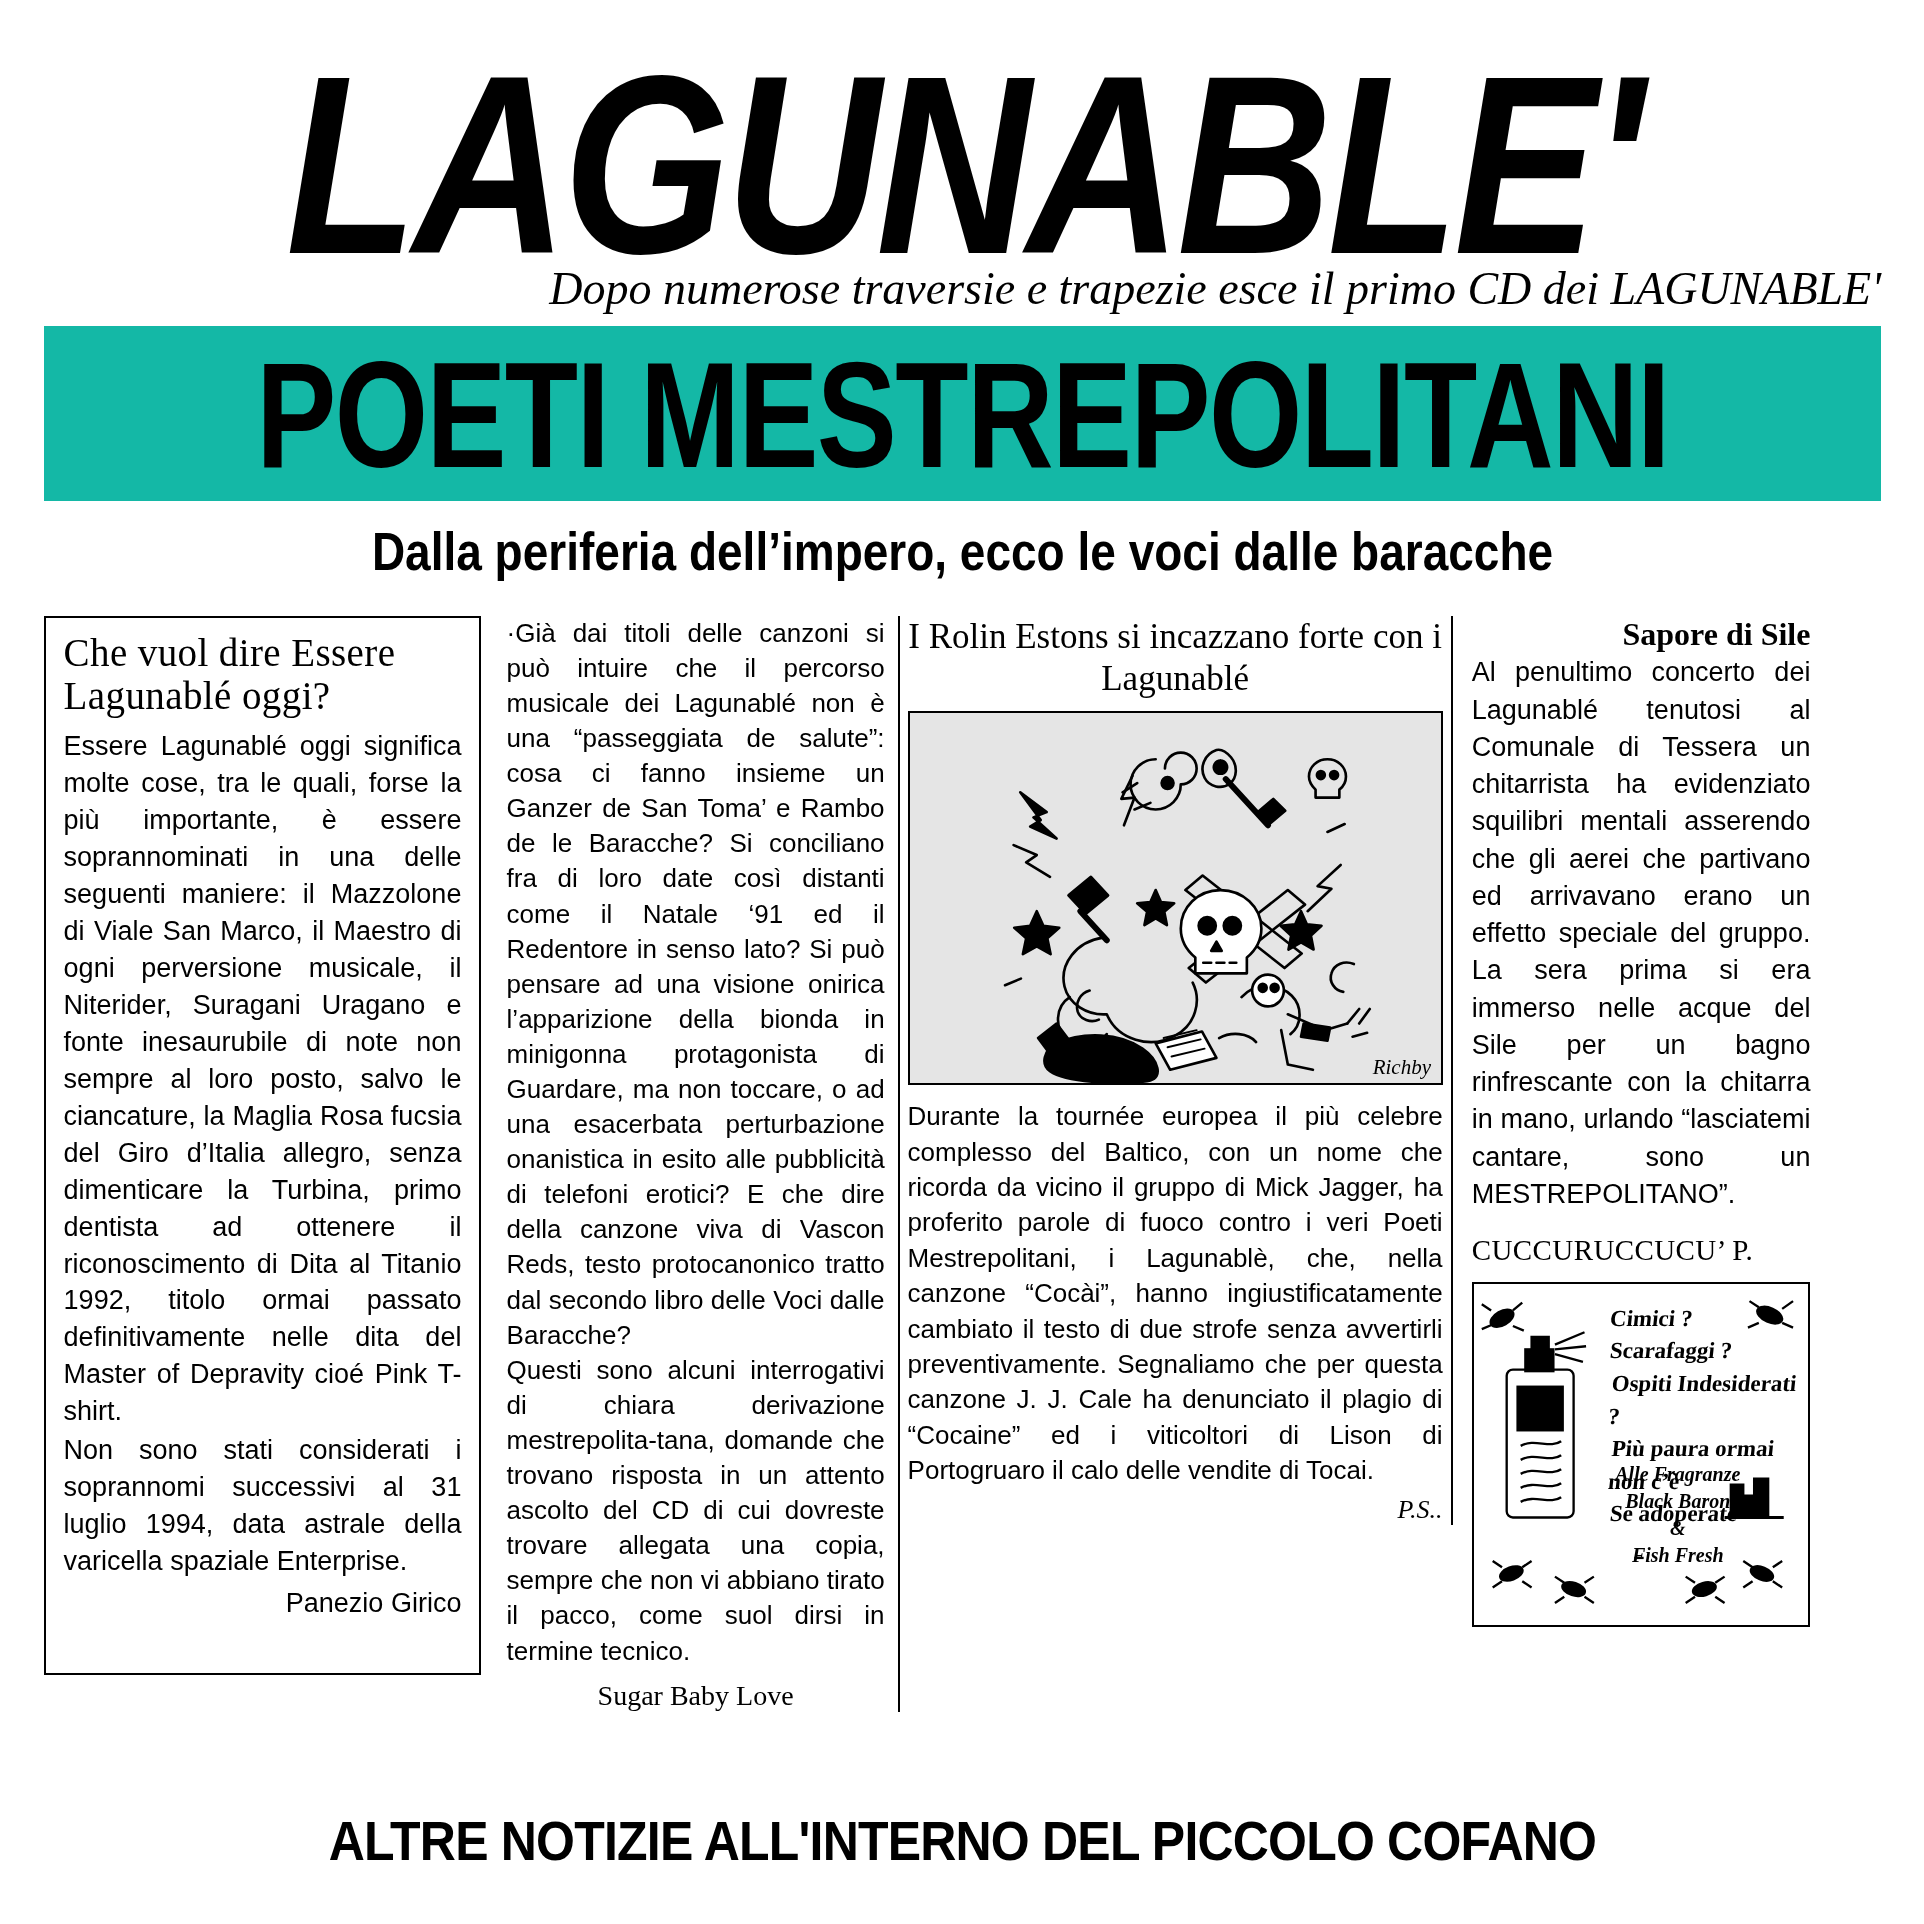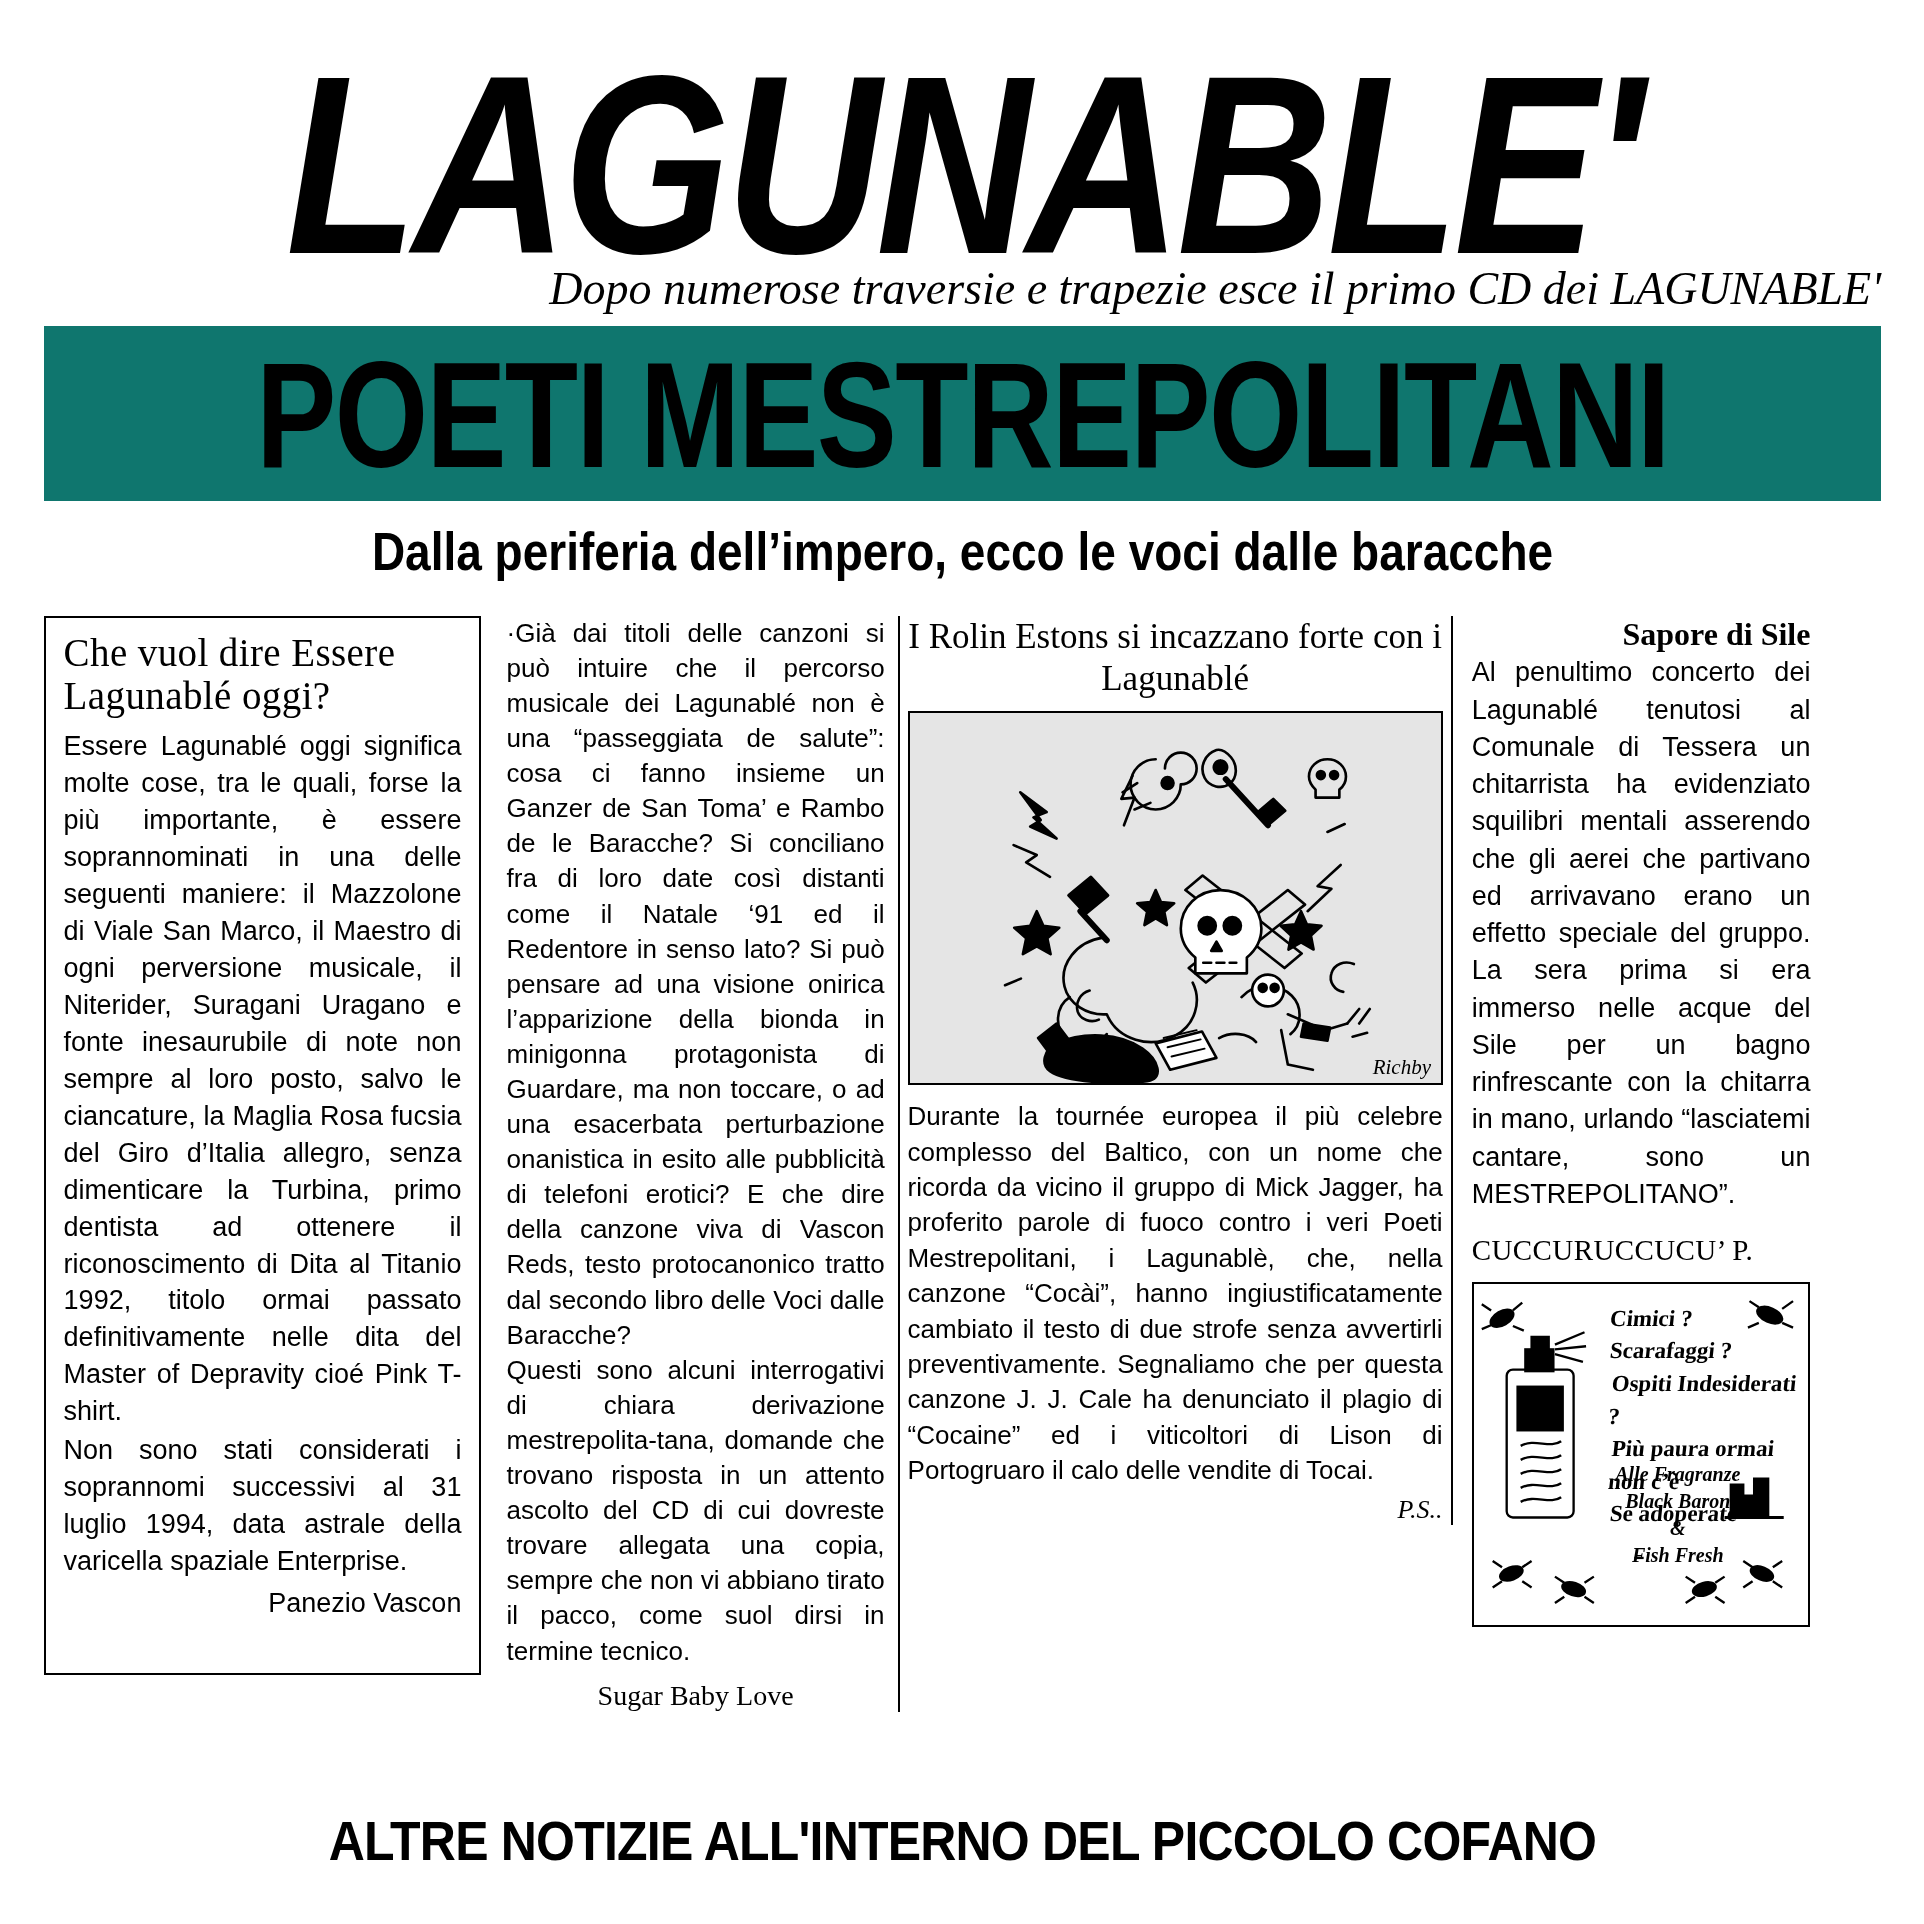--- a/index.html
+++ b/index.html
@@ -64,21 +64,21 @@
     font-family: "Liberation Serif", serif;
     font-style: italic;
     font-size: 46px;
     letter-spacing: 0px;
     white-space: nowrap;
   }
 
   
   .banner {
     margin-top: 11.2px;
-    background: #0f766e;
+    background: #14b8a6;
     height: 175px;
     display: flex;
     align-items: center;
     justify-content: center;
   }
   .banner-title {
     font-family: "Liberation Sans", sans-serif;
     font-weight: bold;
     font-size: 120px;
     letter-spacing: -1.6px;
@@ -306,21 +306,21 @@
   </div>
 
   <div class="deck">Dalla periferia dell’impero, ecco le voci dalle baracche</div>
 
   <div class="columns">
 
     <div class="col col1">
       <h2>Che vuol dire Essere Lagunablé oggi?</h2>
       <p>Essere Lagunablé oggi significa molte cose, tra le quali, forse la più importante, è essere soprannominati in una delle seguenti maniere: il Mazzolone di Viale San Marco, il Maestro di ogni perversione musicale, il Niterider, Suragani Uragano e fonte inesaurubile di note non sempre al loro posto, salvo le ciancature, la Maglia Rosa fucsia del Giro d’Italia allegro, senza dimenticare la Turbina, primo dentista ad ottenere il riconoscimento di Dita al Titanio 1992, titolo ormai passato definitivamente nelle dita del Master of Depravity cioé Pink T-shirt.</p>
       <p>Non sono stati considerati i soprannomi successivi al 31 luglio 1994, data astrale della varicella spaziale Enterprise.</p>
-      <div class="sig">Panezio Vascon</div>
+      <div class="sig">Panezio Girico</div>
     </div>
 
     <div class="col col2">
       <p>·Già dai titoli delle canzoni si può intuire che il percorso musicale dei Lagunablé non è una “passeggiata de salute”: cosa ci fanno insieme un Ganzer de San Toma’ e Rambo de le Baracche? Si conciliano fra di loro date così distanti come il Natale ‘91 ed il Redentore in senso lato? Si può pensare ad una visione onirica l’apparizione della bionda in minigonna protagonista di Guardare, ma non toccare, o ad una esacerbata perturbazione onanistica in esito alle pubblicità di telefoni erotici? E che dire della canzone viva di Vascon Reds, testo protocanonico tratto dal secondo libro delle Voci dalle Baracche?</p>
       <p>Questi sono alcuni interrogativi di chiara derivazione mestrepolita-tana, domande che trovano risposta in un attento ascolto del CD di cui dovreste trovare allegata una copia, sempre che non vi abbiano tirato il pacco, come suol dirsi in termine tecnico.</p>
       <div class="sig2">Sugar Baby Love</div>
     </div>
 
     <div class="col col3">
       <h2>I Rolin Estons si incazzano forte con i Lagunablé</h2>

